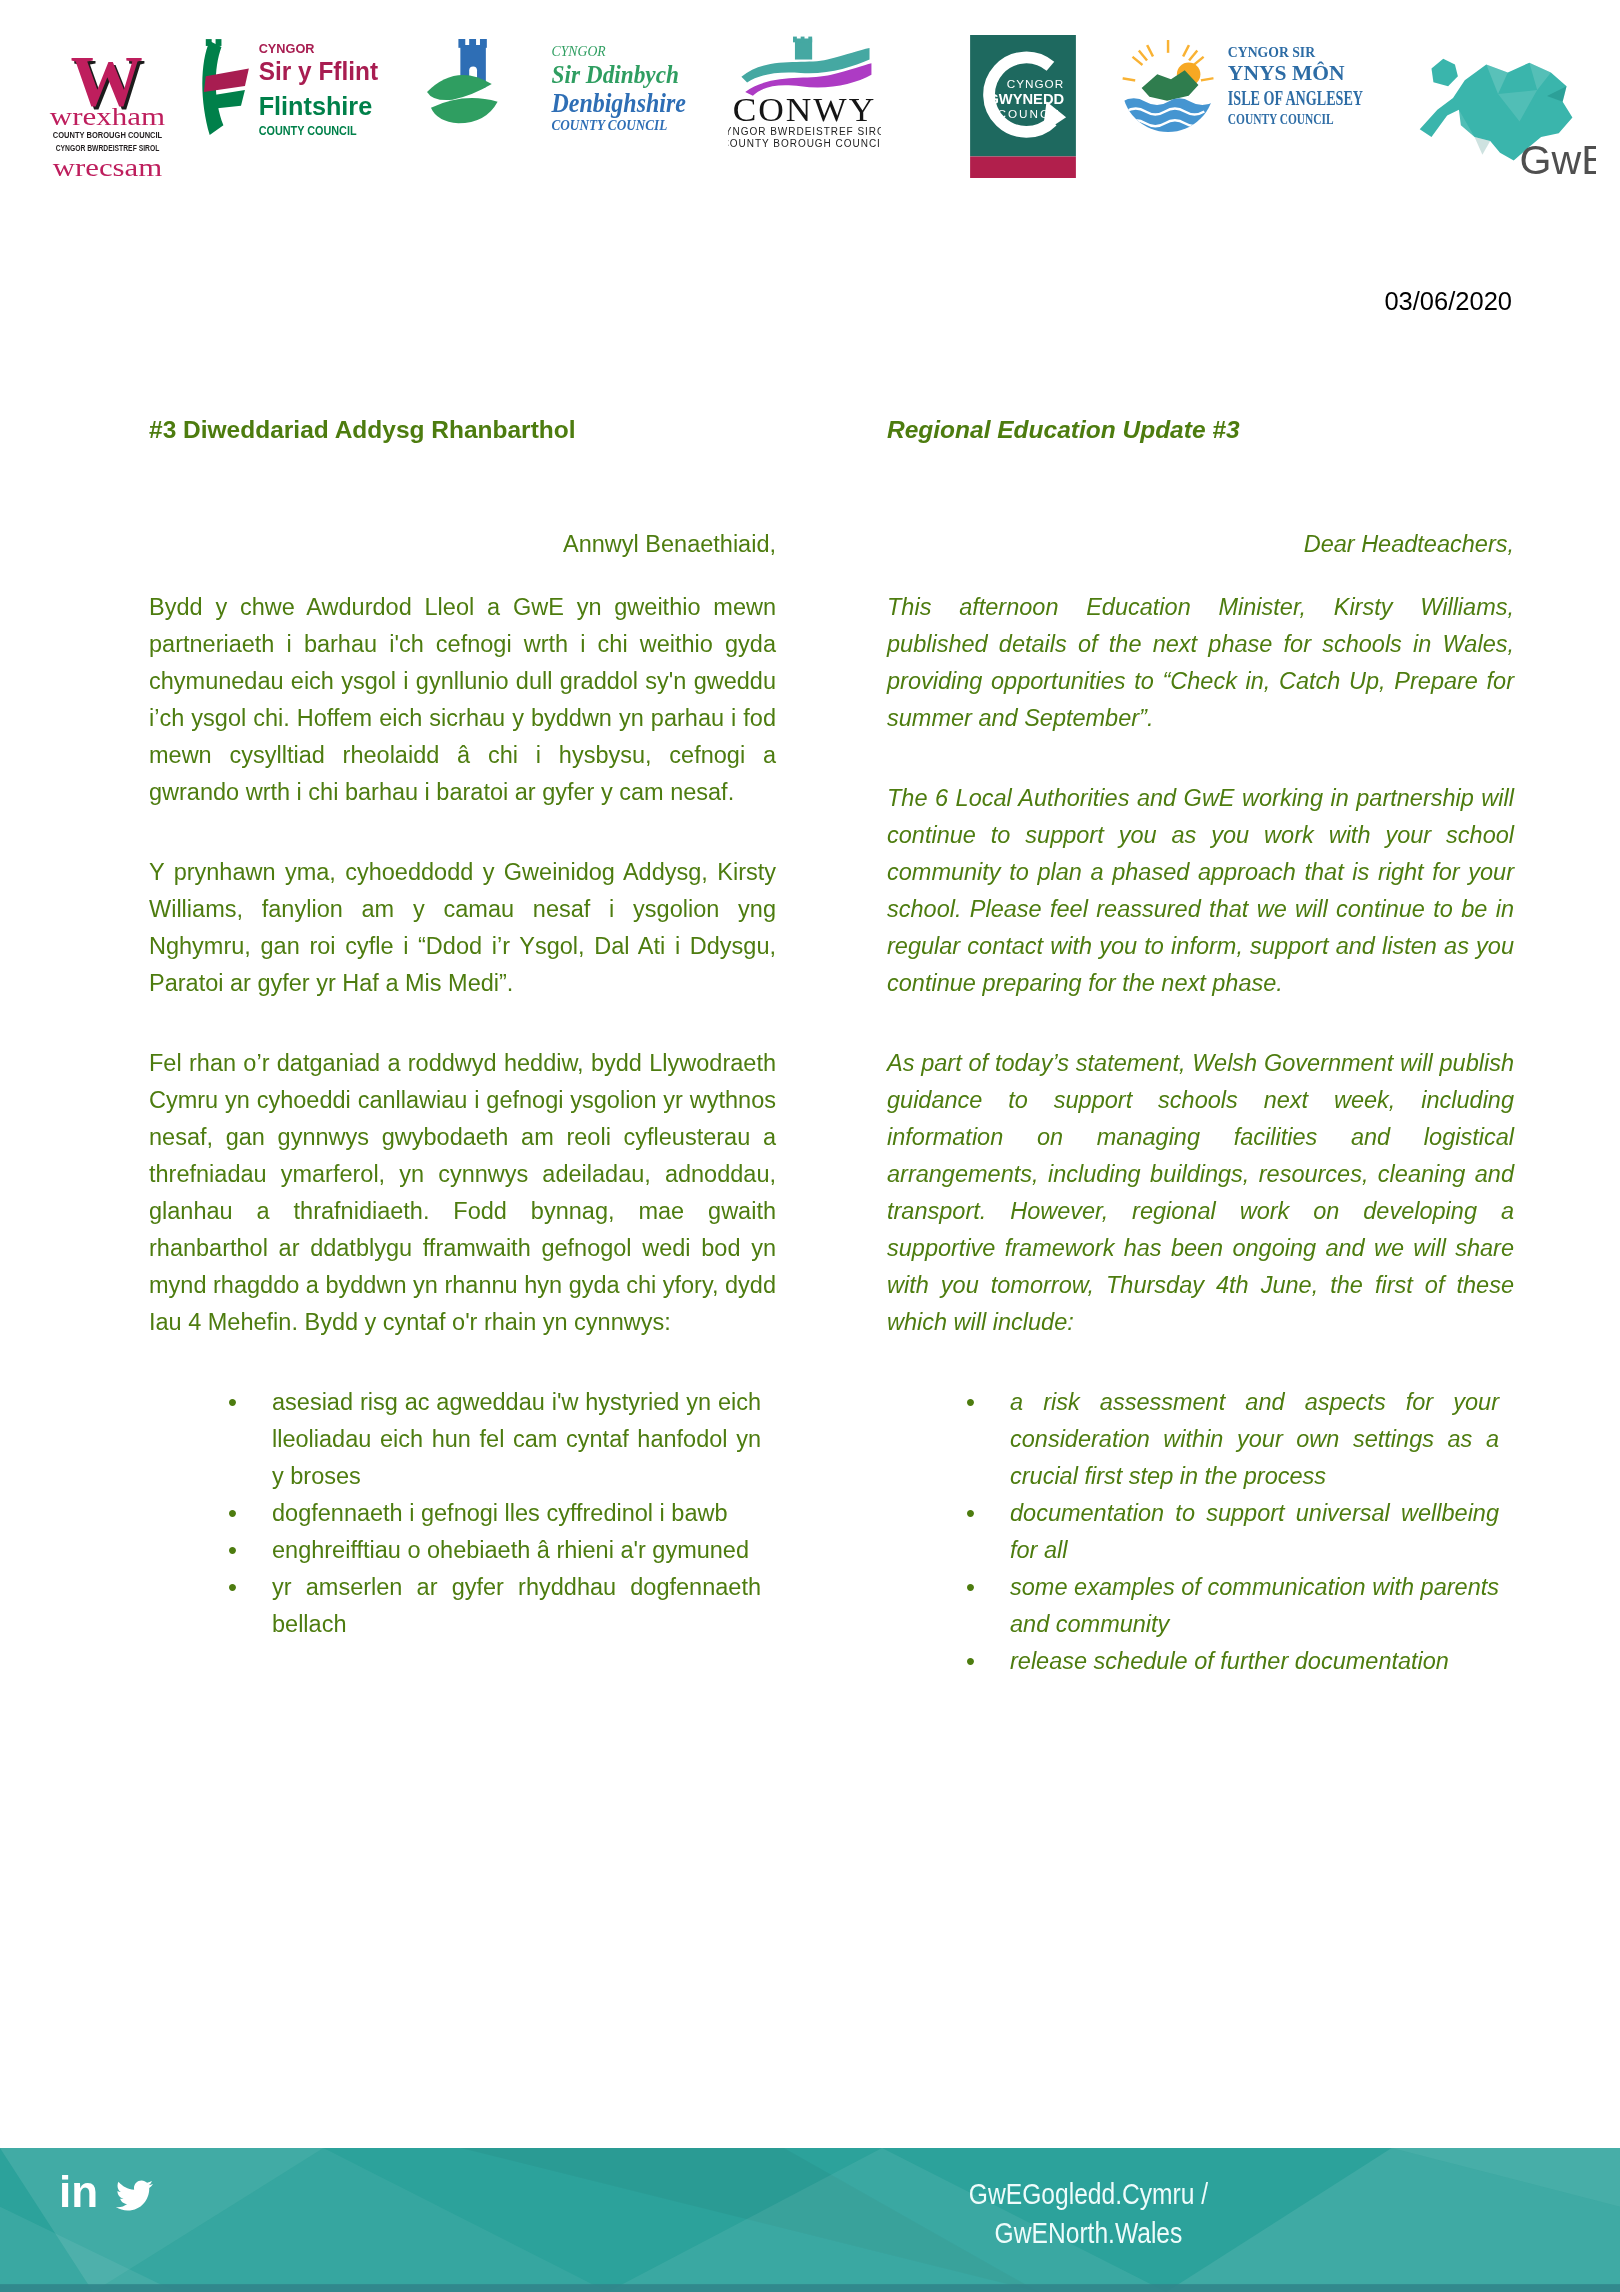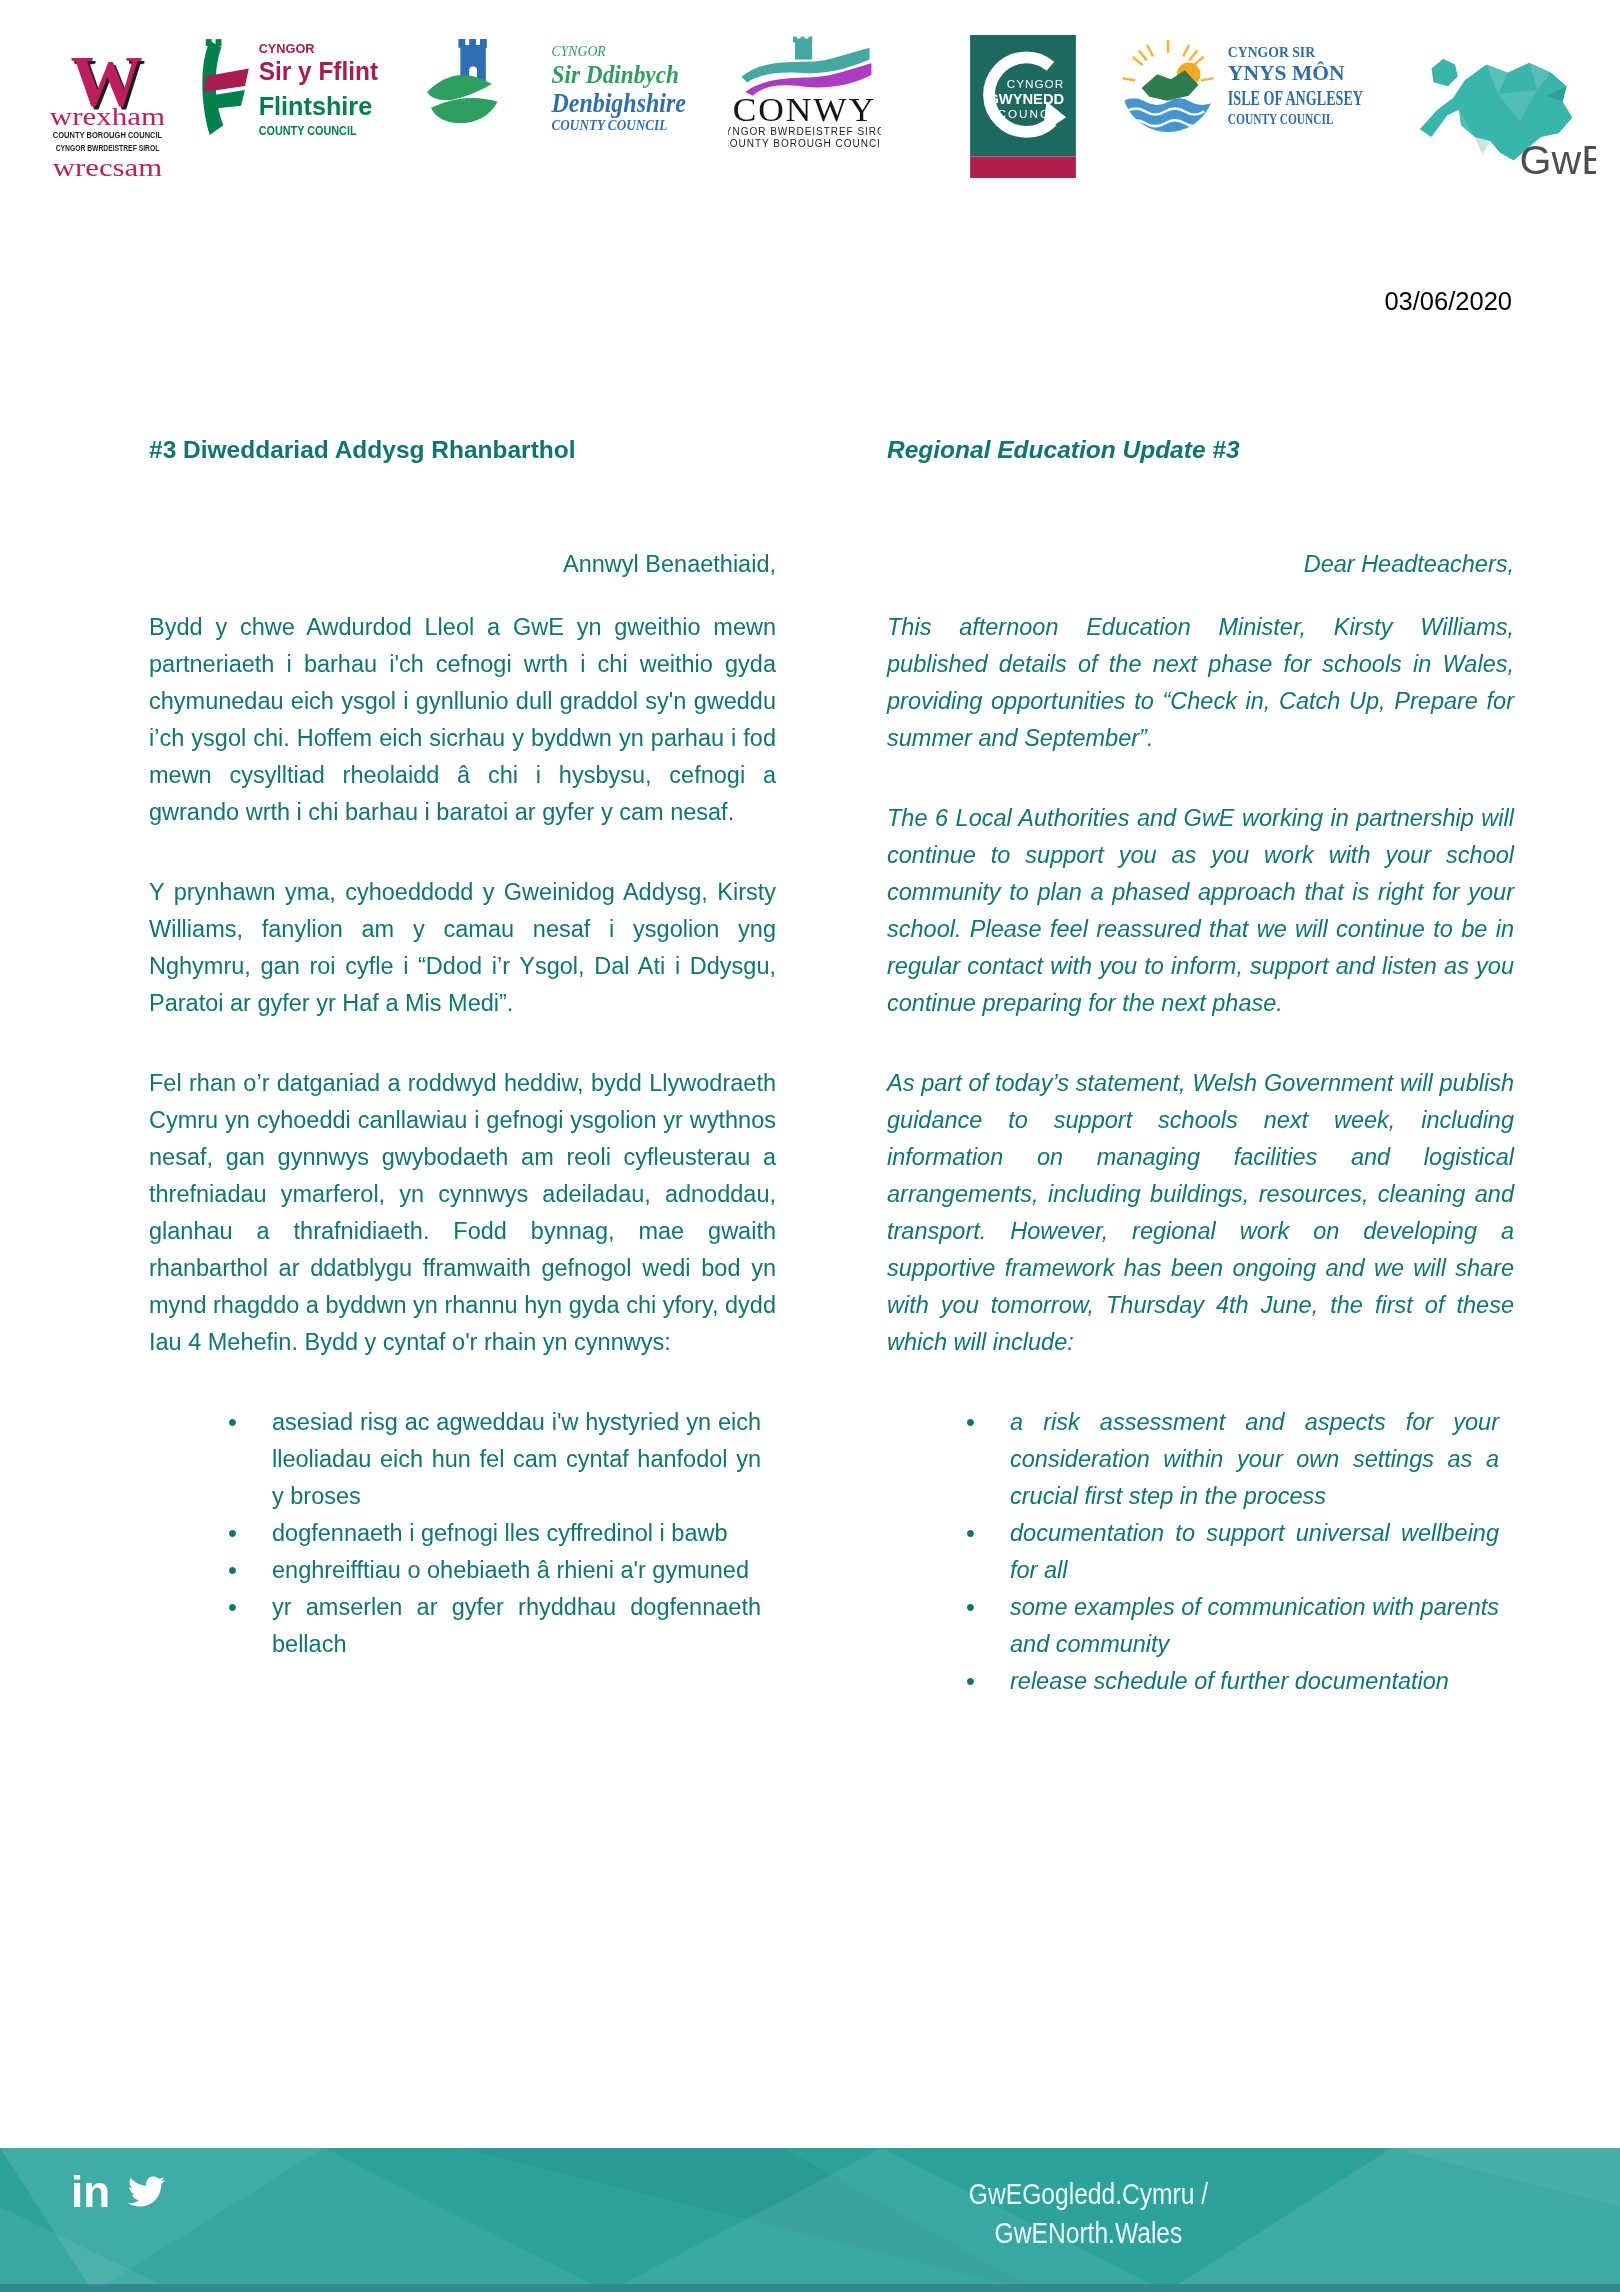--- a/index.html
+++ b/index.html
@@ -15,35 +15,35 @@
   .logo-denbighshire{left:421px;top:39px;width:265px;height:100px}
   .logo-conwy{left:728px;top:35px;width:153px;height:116px}
   .logo-gwynedd{left:970px;top:35px;width:106px;height:143px}
   .logo-anglesey{left:1122px;top:37px;width:245px;height:98px}
   .logo-gwe{left:1404px;top:47px;width:192px;height:139px}
 
   
   .date{position:absolute;top:287px;right:108px;font-size:25.5px;line-height:29px;color:#000}
 
   
-  .col{position:absolute;top:431px;width:627px;font-size:23.5px;line-height:37px;
-       text-align:justify;color:#0f766e}
+  .col{position:absolute;top:411px;width:627px;font-size:23.5px;line-height:37px;
+       text-align:justify;color:#4d7c0f}
   .col-left{left:149px}
   .col-right{left:887px;font-style:italic}
   .col .heading{font-size:24.5px;line-height:37px;font-weight:bold;text-align:left;margin:0 0 78px 0}
   .col .salutation{text-align:right;margin:0 0 25.5px 0}
   .col p.body{margin:0 0 43px 0}
   .col ul.bullets{list-style:none;margin:15px;padding:0 0 0 62px;text-align:justify}
   .col ul.bullets li{position:relative;padding-left:46px}
   .col ul.bullets li::before{content:"•";position:absolute;left:2px;top:0;font-size:25.5px;font-style:normal}
 
   
   .footer{position:absolute;left:0;top:2148px;width:1620px;height:144px;overflow:hidden}
   .footer .bg{position:absolute;left:0;top:0;width:100%;height:100%}
-  .social{position:absolute;left:71px;top:21.6px;display:flex;align-items:center;gap:15px}
+  .social{position:absolute;left:59px;top:21.6px;display:flex;align-items:flex-end;gap:15px}
   .linkedin{color:#fff;font-weight:bold;font-size:44px;line-height:44px;cursor:pointer;
             font-family:"Liberation Sans",sans-serif}
   .twitter{width:43px;height:37px;cursor:pointer}
   .twitter svg{width:100%;height:100%;fill:#fff}
   .footer-text{position:absolute;left:863px;top:25.5px;width:451px;text-align:center;
                color:#eefcfb;font-size:30px;line-height:39px;
                transform:scaleX(.82);transform-origin:center}
 
   
   .f-sans{font-family:"Liberation Sans",sans-serif}

